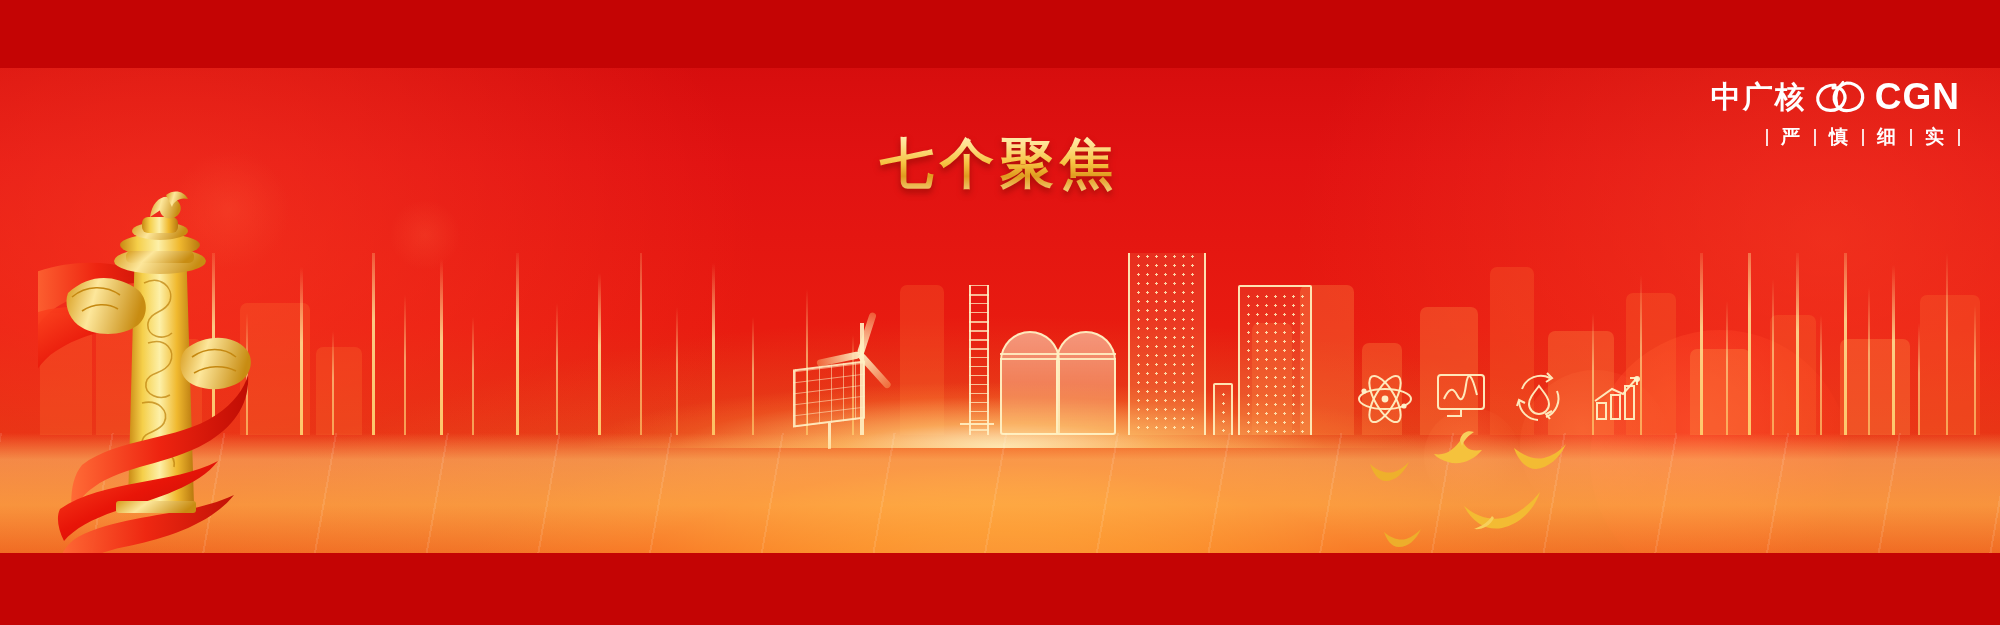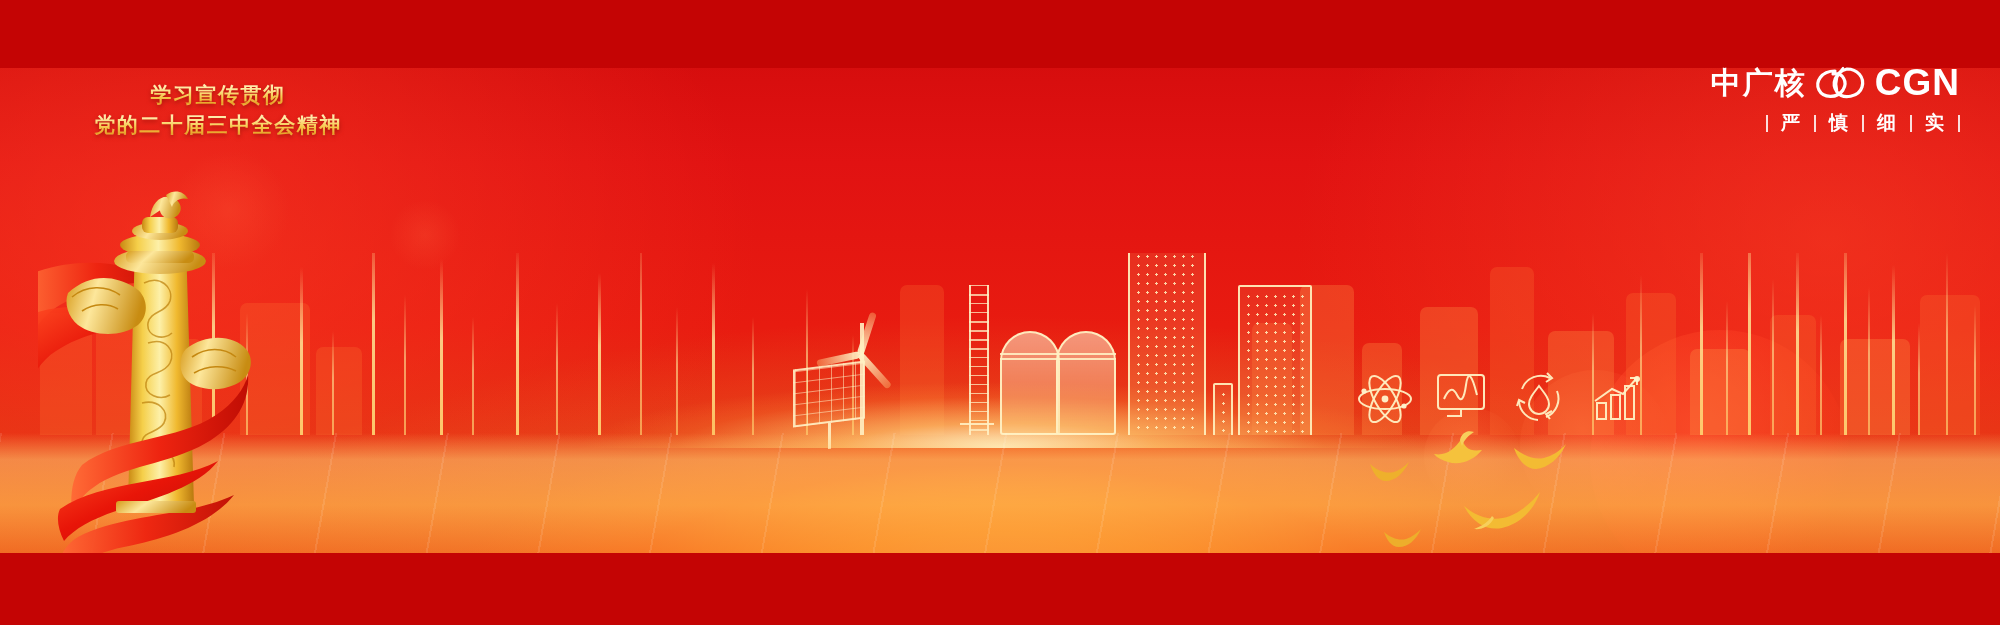--- a/index.html
+++ b/index.html
@@ -104,21 +104,21 @@
   .body{
     position:absolute;left:300px;right:300px;top:238px;z-index:45;
     font-size:31px;font-weight:bold;line-height:1.78;letter-spacing:.5px;text-align:justify;text-indent:2em;
     background:linear-gradient(180deg,#fff8da 0%,#ffeeb0 26%,#f9d濃 27%,#f6cf63 52%,#eaa82c 74%,#ffeaa6 100%);
     background:linear-gradient(180deg,#fff8da 0%,#ffeeb0 26%,#f6cf63 52%,#eaa82c 74%,#ffeaa6 100%);
     -webkit-background-clip:text;background-clip:text;color:transparent;
     filter:drop-shadow(0 2px 2px rgba(120,10,0,.5));
   }
 
   
-  .logo{position:absolute;right:40px;top:64px;z-index:46;text-align:center;}
+  .logo{position:absolute;right:40px;top:78px;z-index:46;text-align:center;}
   .logo-row{display:flex;align-items:center;gap:6px;justify-content:flex-end;}
   .logo-cn{font-size:30px;font-weight:bold;color:#fff;letter-spacing:2px;line-height:1;}
   .logo-en{font-size:37px;font-weight:bold;color:#fff;letter-spacing:1px;line-height:1;}
   .logo-mark{width:56px;height:34px;}
   .motto{margin-top:9px;display:flex;align-items:center;justify-content:flex-end;gap:0;}
   .motto span.w{font-size:19px;font-weight:bold;color:#fff;padding:0 13px;letter-spacing:1px;}
   .motto span.s{display:inline-block;width:2px;height:17px;background:rgba(255,255,255,.85);}
 </style>
 </head>
 <body>
@@ -355,25 +355,22 @@
       <path d="M22 344 C66 314 134 320 180 296 C160 322 116 334 78 346 C54 354 36 364 26 376 C20 364 18 352 22 344 Z" fill="url(#silk1)"></path>
       <path d="M40 372 C86 348 150 352 196 330 C172 360 126 374 86 382 C66 386 52 392 44 400 L20 400 C24 386 30 378 40 372 Z" fill="url(#silk2)" opacity=".96"></path>
 
       <rect x="78" y="336" width="80" height="12" rx="3" fill="url(#gold2)"></rect>
     </svg>
   </div>
 
   <div class="band-top"></div>
   <div class="band-bottom"></div>
 
-  <div class="slogan">
-    <div>学习宣传贯彻</div>
-    <div>党的二十届三中全会精神</div>
-  </div>
-
+
+  <div class="title">七个聚焦</div>
 
 
   <div class="logo">
     <div class="logo-row">
       <span class="logo-cn">中广核</span>
       <span class="logo-mark">
         <svg width="56" height="34" viewBox="0 0 56 34">
           <g fill="none" stroke="#ffffff" stroke-width="3.2" stroke-linecap="round">
             <path d="M22 5 C8 5 2 16 6 24 C10 32 24 33 30 24 C35 16 30 6 20 8"></path>
             <path d="M34 3 C22 6 18 18 24 26 C30 34 46 31 49 21 C52 11 44 3 34 3 Z"></path>

